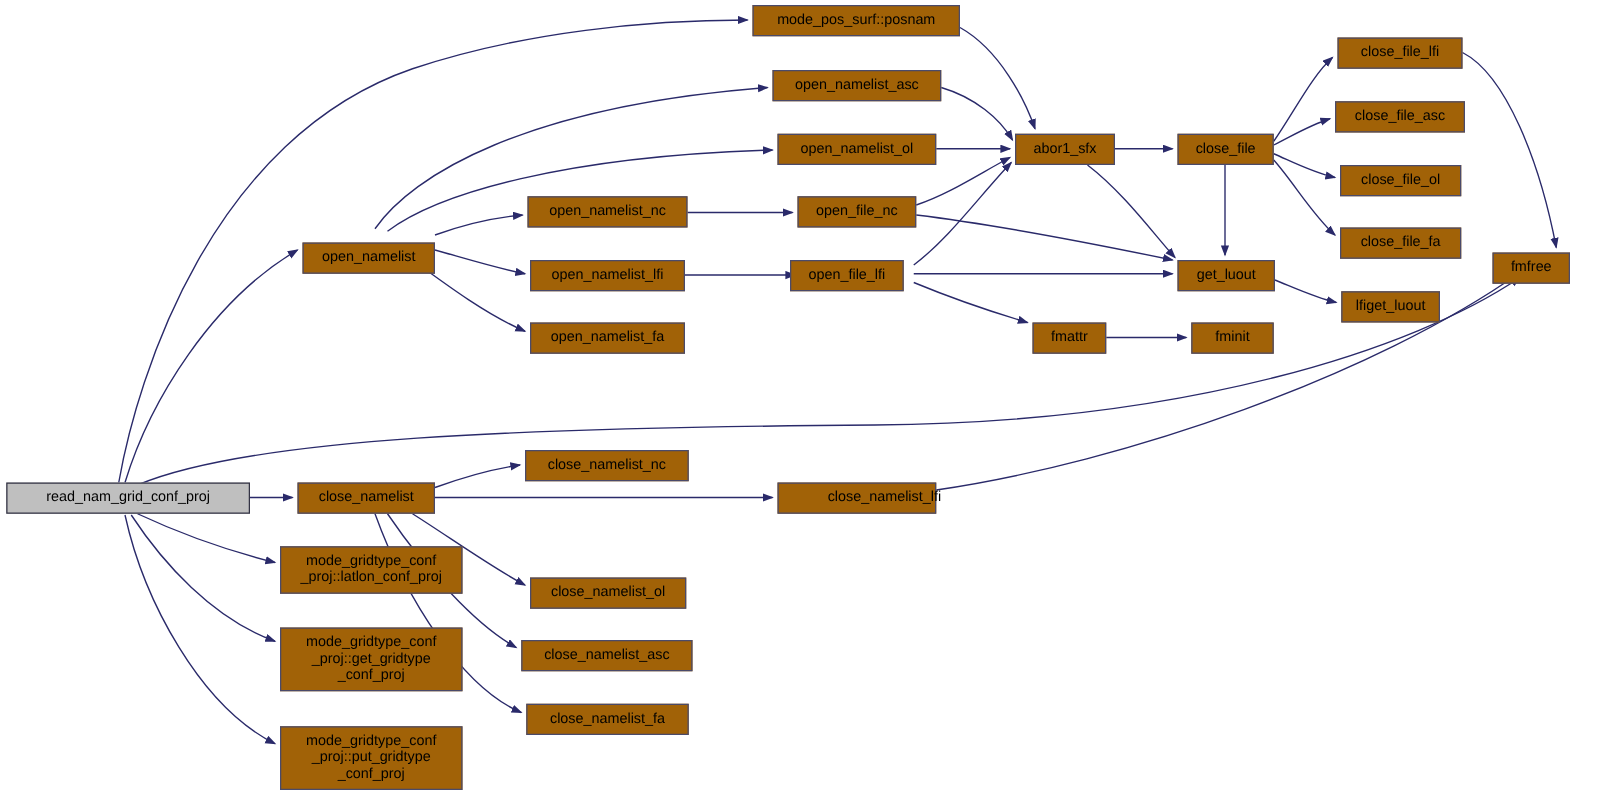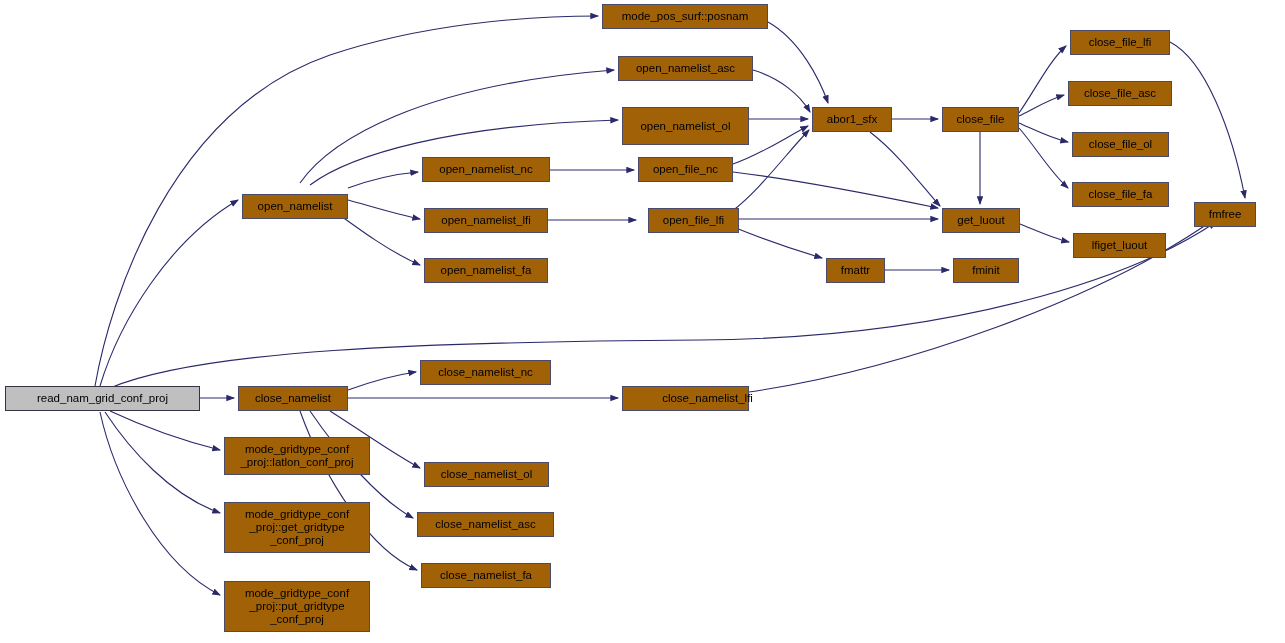--- a/index.html
+++ b/index.html
@@ -90,35 +90,35 @@
         <path d="M 330,411 C 360,430 395,455 420,468" marker-end="url(#arrow)"></path>
         <path d="M 310,411 C 340,455 380,500 413,518" marker-end="url(#arrow)"></path>
         <path d="M 300,411 C 325,480 370,550 417,570" marker-end="url(#arrow)"></path>
         <path d="M 749,392 C 900,370 1100,300 1216,218" marker-end="url(#arrow)"></path>
       </g>
   </svg>
   <div id="node-layer">
       <div class="node current" style="left: 5px; top: 386px; width: 195px; height: 25px;">read_nam_grid_conf_proj</div>
       <div class="node" style="left: 602px; top: 4px; width: 166px; height: 25px;">mode_pos_surf::posnam</div>
       <div class="node" style="left: 618px; top: 56px; width: 135px; height: 25px;">open_namelist_asc</div>
-      <div class="node" style="left: 622px; top: 107px; width: 127px; height: 38px;">open_namelist_ol</div>
+      <div class="node" style="left: 622px; top: 107px; width: 127px; height: 25px;">open_namelist_ol</div>
       <div class="node" style="left: 242px; top: 183px; width: 106px; height: 25px; margin-top: 11px;">open_namelist</div>
       <div class="node" style="left: 422px; top: 157px; width: 128px; height: 25px;">open_namelist_nc</div>
       <div class="node" style="left: 424px; top: 208px; width: 124px; height: 25px;">open_namelist_lfi</div>
       <div class="node" style="left: 424px; top: 258px; width: 124px; height: 25px;">open_namelist_fa</div>
       <div class="node" style="left: 638px; top: 157px; width: 95px; height: 25px;">open_file_nc</div>
-      <div class="node" style="left: 648px; top: 208px; width: 91px; height: 25px;">open_file_lfi</div>
+      <div class="node" style="left: 632px; top: 208px; width: 91px; height: 25px;">open_file_lfi</div>
       <div class="node" style="left: 812px; top: 107px; width: 80px; height: 25px;">abor1_sfx</div>
       <div class="node" style="left: 942px; top: 107px; width: 77px; height: 25px;">close_file</div>
       <div class="node" style="left: 1070px; top: 30px; width: 100px; height: 25px;">close_file_lfi</div>
       <div class="node" style="left: 1068px; top: 81px; width: 104px; height: 25px;">close_file_asc</div>
       <div class="node" style="left: 1072px; top: 132px; width: 97px; height: 25px;">close_file_ol</div>
       <div class="node" style="left: 1072px; top: 182px; width: 97px; height: 25px;">close_file_fa</div>
       <div class="node" style="left: 942px; top: 208px; width: 78px; height: 25px;">get_luout</div>
-      <div class="node" style="left: 1073px; top: 233px; width: 93px; height: 25px;">lfiget_luout</div>
+      <div class="node" style="left: 1073px; top: 233px; width: 79px; height: 25px;">lfiget_luout</div>
       <div class="node" style="left: 1194px; top: 202px; width: 62px; height: 25px;">fmfree</div>
       <div class="node" style="left: 826px; top: 258px; width: 59px; height: 25px;">fmattr</div>
       <div class="node" style="left: 953px; top: 258px; width: 66px; height: 25px;">fminit</div>
       <div class="node" style="left: 238px; top: 386px; width: 110px; height: 25px;">close_namelist</div>
       <div class="node" style="left: 420px; top: 360px; width: 131px; height: 25px;">close_namelist_nc</div>
       <div class="node" style="left: 622px; top: 386px; width: 127px; height: 25px; padding-left: 44px;">close_namelist_lfi</div>
       <div class="node" style="left: 424px; top: 462px; width: 125px; height: 25px;">close_namelist_ol</div>
       <div class="node" style="left: 417px; top: 512px; width: 137px; height: 25px;">close_namelist_asc</div>
       <div class="node" style="left: 421px; top: 563px; width: 130px; height: 25px;">close_namelist_fa</div>
       <div class="node" style="left: 224px; top: 437px; width: 146px; height: 38px;">mode_gridtype_conf

